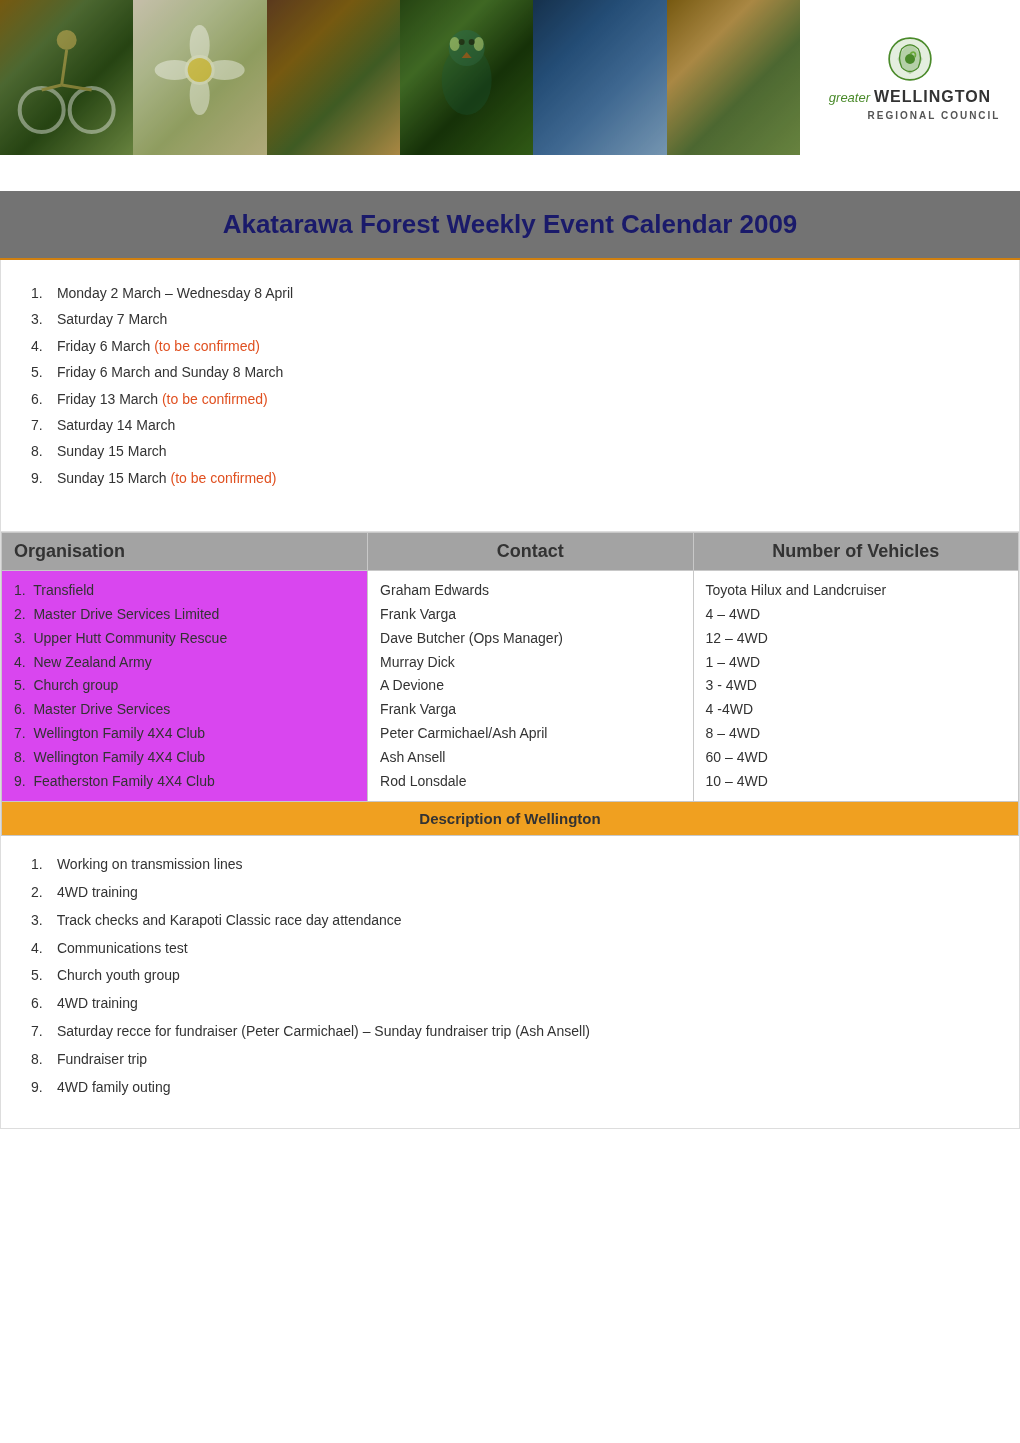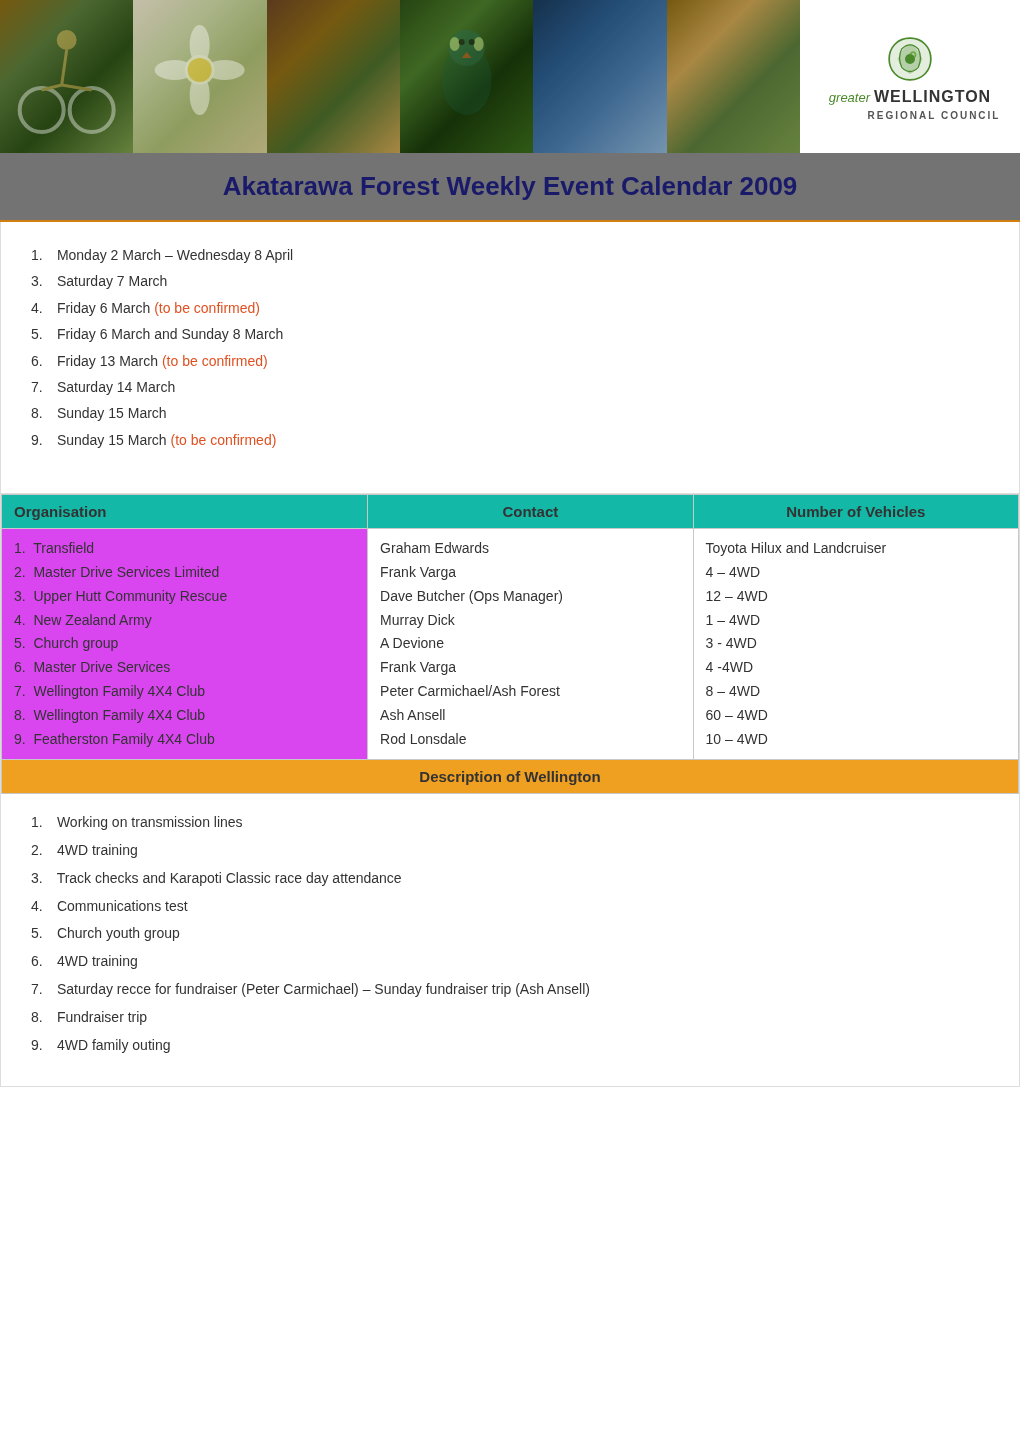--- a/index.html
+++ b/index.html
@@ -8,21 +8,21 @@
       min-height: 1443px;
       background: #fff;
       font-family: Arial, sans-serif;
       font-size: 14px;
       color: #333;
     }
 
     
     .header {
       display: flex;
-      height: 153px;
+      height: 191px;
       overflow: hidden;
     }
     .header-photos {
       display: flex;
       flex: 1;
       overflow: hidden;
     }
     .photo-block {
       flex: 1;
       height: 155px;
@@ -116,27 +116,27 @@
       color: #e05020;
     }
 
     
     .data-table {
       width: 100%;
       border-collapse: collapse;
       margin-bottom: 0;
     }
     .data-table th {
-      background: #14b8a6;
+      background: #a3a3a3;
       color: #333;
       font-weight: bold;
       padding: 8px 12px;
       text-align: center;
       border: 1px solid #c8c8c8;
-      font-size: 15px;
+      font-size: 18px;
     }
     .data-table th:first-child {
       text-align: left;
     }
     .data-table td {
       padding: 8px 12px;
       border: 1px solid #c8c8c8;
       vertical-align: top;
       font-size: 14px;
       line-height: 1.7;
@@ -286,21 +286,21 @@
           </div>
         </td>
         <td>
           <div>
             <div>Graham Edwards</div>
             <div>Frank Varga</div>
             <div>Dave Butcher (Ops Manager)</div>
             <div>Murray Dick</div>
             <div>A Devione</div>
             <div>Frank Varga</div>
-            <div>Peter Carmichael/Ash Forest</div>
+            <div>Peter Carmichael/Ash April</div>
             <div>Ash Ansell</div>
             <div>Rod Lonsdale</div>
           </div>
         </td>
         <td>
           <div>
             <div>Toyota Hilux and Landcruiser</div>
             <div>4 – 4WD</div>
             <div>12 – 4WD</div>
             <div>1 – 4WD</div>

